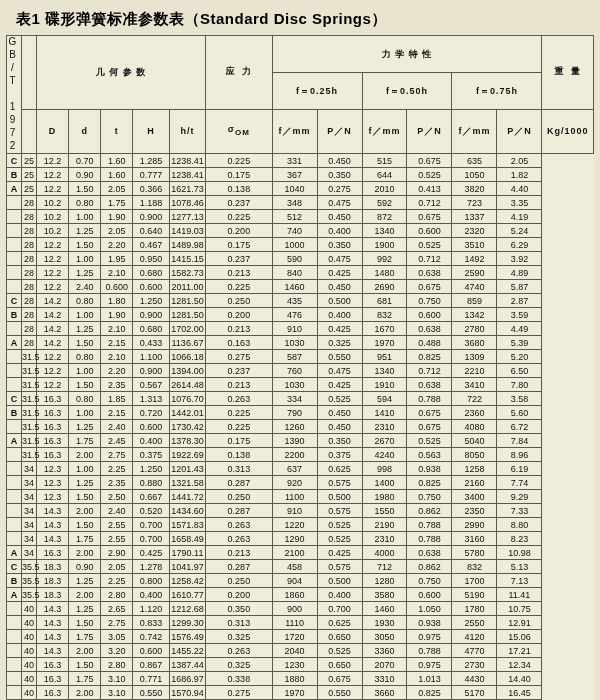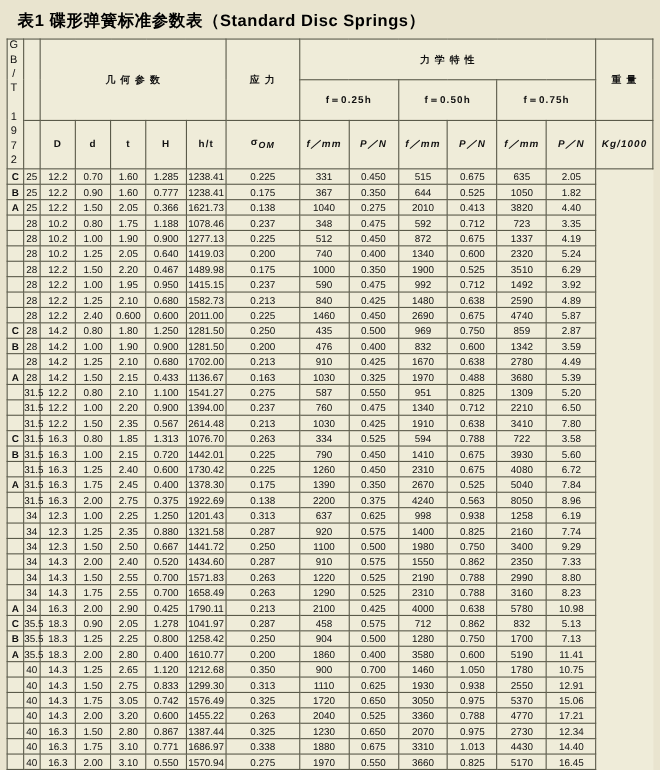--- a/index.html
+++ b/index.html
@@ -39,35 +39,35 @@
     line-height:12px;
     color:#111;
     background:#efecd9;
   }
   .hdr{
     font-weight:bold;
     background:#ded9c0;
     letter-spacing:1px;
   }
   .hdr-big{font-size:12px;margin-left:32px;}
-  .hdr-mid{font-size:11px;}
+  .hdr-mid{font-size:11px;font-family:Liberation Mono, monospace;}
   .hdr-sym{font-size:10px;font-weight:bold;}
   .vert{
     writing-mode:vertical-rl;
     text-orientation:upright;
     font-size:10px;
     letter-spacing:2px;
     font-weight:normal;
     white-space:nowrap;
     line-height:1;
   }
   .lbl{font-weight:bold;font-size:9px;width:12px;}
   .sep td{border-top:2px solid #5a5a4a;}
   .num{font-size:9px;}
-  .unit{font-size:8px;font-style:italic;}
+  .unit{font-size:8px;}
 </style>
 </head>
 <body>
 
 <div class="page">
   <div class="title">表1  碟形弹簧标准参数表（Standard Disc Springs）</div>
 
   <table class="main">
     <colgroup>
       <col style="width:14px">
@@ -286,21 +286,21 @@
           <td class="lbl">C</td>
           <td class="num">28</td>
           <td class="num">14.2</td>
           <td class="num">0.80</td>
           <td class="num">1.80</td>
           <td class="num">1.250</td>
           <td class="num">1281.50</td>
           <td class="num">0.250</td>
           <td class="num">435</td>
           <td class="num">0.500</td>
-          <td class="num">969</td>
+          <td class="num">681</td>
           <td class="num">0.750</td>
           <td class="num">859</td>
           <td class="num">2.87</td>
         </tr>
         <tr>
           <td class="lbl">B</td>
           <td class="num">28</td>
           <td class="num">14.2</td>
           <td class="num">1.00</td>
           <td class="num">1.90</td>
@@ -346,21 +346,21 @@
           <td class="num">3680</td>
           <td class="num">5.39</td>
         </tr>
         <tr class="sep">
           <td class="lbl"></td>
           <td class="num">31.5</td>
           <td class="num">12.2</td>
           <td class="num">0.80</td>
           <td class="num">2.10</td>
           <td class="num">1.100</td>
-          <td class="num">1541.27</td>
+          <td class="num">1066.18</td>
           <td class="num">0.275</td>
           <td class="num">587</td>
           <td class="num">0.550</td>
           <td class="num">951</td>
           <td class="num">0.825</td>
           <td class="num">1309</td>
           <td class="num">5.20</td>
         </tr>
         <tr>
           <td class="lbl"></td>
@@ -416,21 +416,21 @@
           <td class="num">16.3</td>
           <td class="num">1.00</td>
           <td class="num">2.15</td>
           <td class="num">0.720</td>
           <td class="num">1442.01</td>
           <td class="num">0.225</td>
           <td class="num">790</td>
           <td class="num">0.450</td>
           <td class="num">1410</td>
           <td class="num">0.675</td>
-          <td class="num">3930</td>
+          <td class="num">2360</td>
           <td class="num">5.60</td>
         </tr>
         <tr>
           <td class="lbl"></td>
           <td class="num">31.5</td>
           <td class="num">16.3</td>
           <td class="num">1.25</td>
           <td class="num">2.40</td>
           <td class="num">0.600</td>
           <td class="num">1730.42</td>
@@ -672,21 +672,21 @@
           <td class="num">14.3</td>
           <td class="num">1.75</td>
           <td class="num">3.05</td>
           <td class="num">0.742</td>
           <td class="num">1576.49</td>
           <td class="num">0.325</td>
           <td class="num">1720</td>
           <td class="num">0.650</td>
           <td class="num">3050</td>
           <td class="num">0.975</td>
-          <td class="num">5370</td>
+          <td class="num">4120</td>
           <td class="num">15.06</td>
         </tr>
         <tr>
           <td class="lbl"></td>
           <td class="num">40</td>
           <td class="num">14.3</td>
           <td class="num">2.00</td>
           <td class="num">3.20</td>
           <td class="num">0.600</td>
           <td class="num">1455.22</td>

